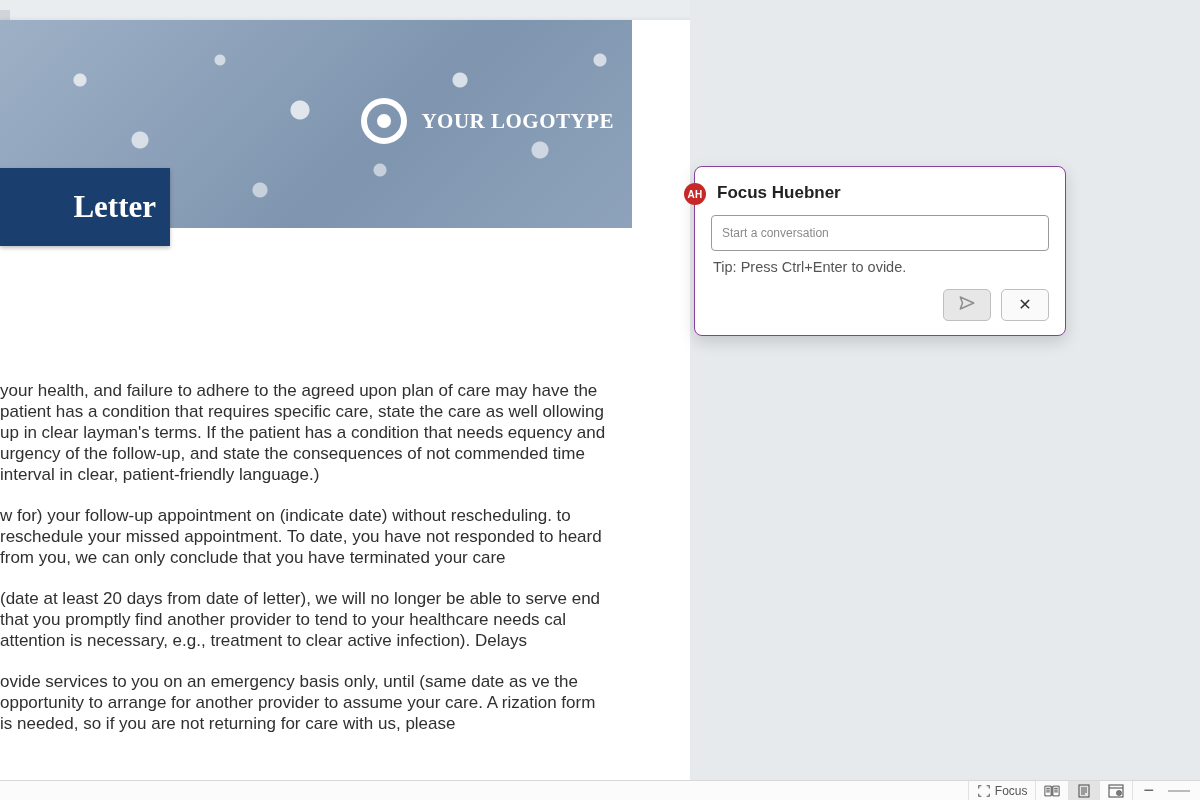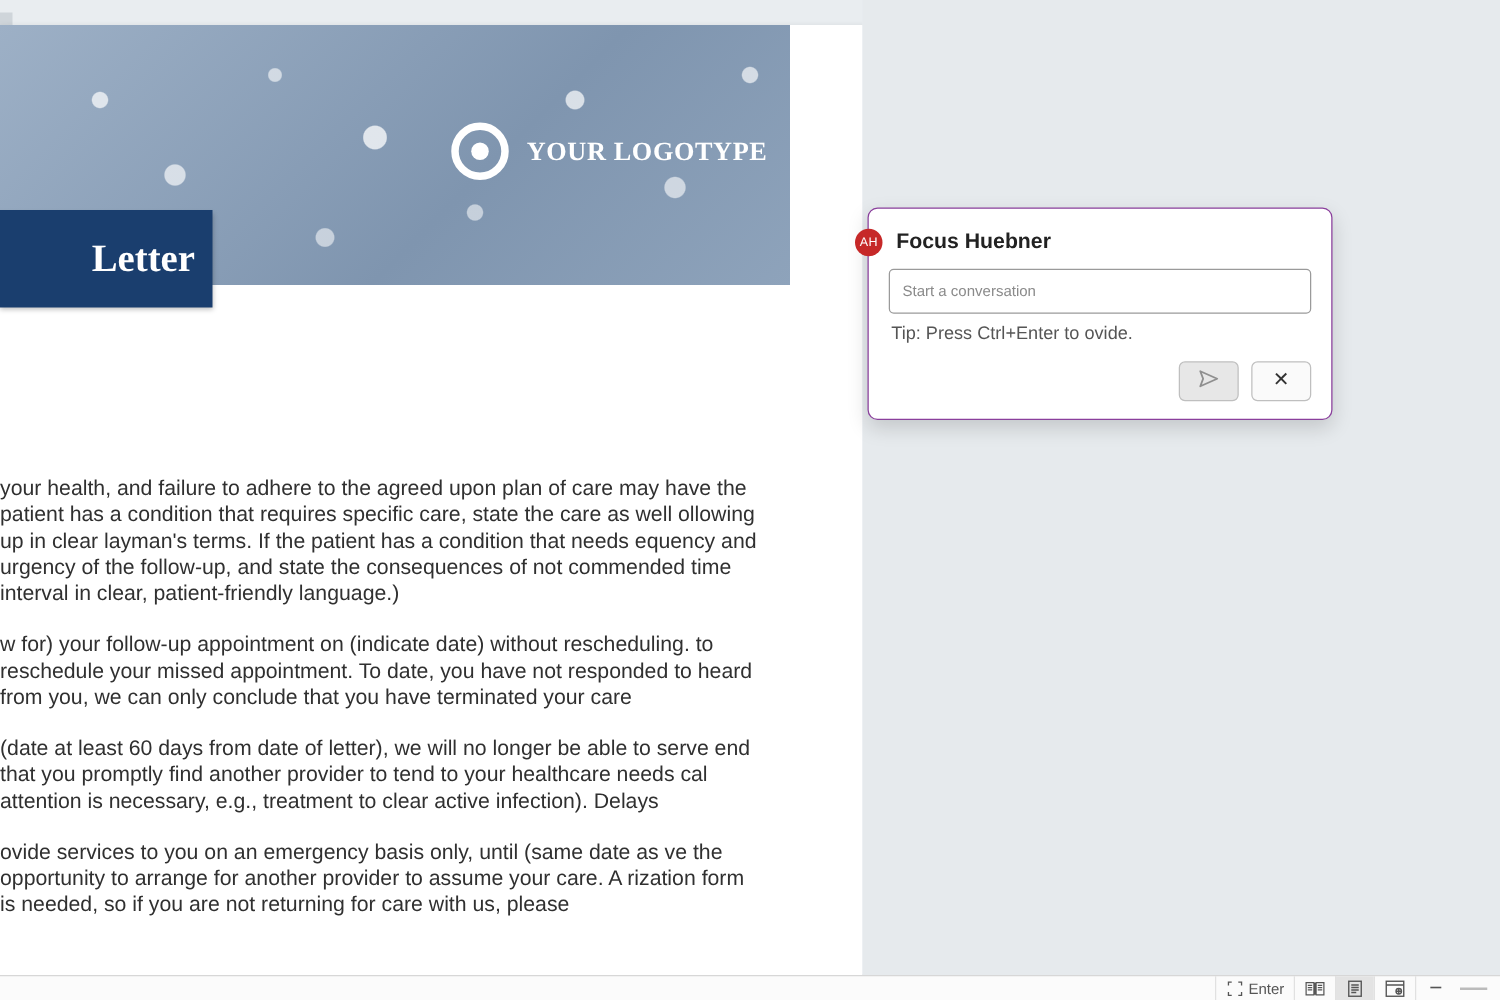--- a/index.html
+++ b/index.html
@@ -61,21 +61,21 @@
   .body-text p{margin:0 0 20px 0;}
 
   
   .sidebar{position:absolute;left:690px;top:0;right:0;height:780px;background:#e6eaed;}
 
   
   .comment{position:absolute;left:694px;top:166px;width:372px;
     background:#fff;border:1.5px solid var(--comment-border);border-radius:8px;
     box-shadow:0 6px 16px rgba(0,0,0,.15);padding:16px 16px 14px 16px;box-sizing:border-box;}
   .avatar{position:absolute;left:-11px;top:16px;width:22px;height:22px;border-radius:50%;
-    background:var(--avatar-red);color:#fff;font-size:10px;font-weight:400;
+    background:var(--avatar-red);color:#fff;font-size:10px;font-weight:700;
     display:flex;align-items:center;justify-content:center;letter-spacing:.3px;}
   .commenter{font-size:17px;font-weight:600;color:#222;margin:0 0 12px 6px;}
   .comment-input{width:100%;height:36px;border:1px solid var(--input-border);border-radius:4px;
     padding:0 10px;font-size:12px;color:#333;box-sizing:border-box;outline:none;}
   .comment-input::placeholder{color:#8a8a8a;}
   .tip{margin:8px 2px 0;color:var(--tip-gray);font-size:14.5px;}
   .comment-actions{display:flex;justify-content:flex-end;gap:10px;margin-top:14px;}
   .btn{width:46px;height:30px;border:1px solid var(--btn-border);border-radius:5px;
     background:var(--btn-bg);display:flex;align-items:center;justify-content:center;cursor:pointer;}
   .btn.disabled{background:var(--btn-bg-disabled);cursor:default;color:#9a9a9a;}
@@ -103,21 +103,21 @@
         <span class="logo-mark"></span>
         <span class="logo-text">YOUR LOGOTYPE</span>
       </div>
     </div>
     <div class="title-bar">
       <span>Letter</span>
     </div>
     <div class="body-text">
       <p>your health, and failure to adhere to the agreed upon plan of care may have the patient has a condition that requires specific care, state the care as well ollowing up in clear layman's terms. If the patient has a condition that needs equency and urgency of the follow-up, and state the consequences of not commended time interval in clear, patient-friendly language.)</p>
       <p>w for) your follow-up appointment on (indicate date) without rescheduling. to reschedule your missed appointment. To date, you have not responded to heard from you, we can only conclude that you have terminated your care</p>
-      <p>(date at least 60 days from date of letter), we will no longer be able to serve end that you promptly find another provider to tend to your healthcare needs cal attention is necessary, e.g., treatment to clear active infection). Delays</p>
+      <p>(date at least 20 days from date of letter), we will no longer be able to serve end that you promptly find another provider to tend to your healthcare needs cal attention is necessary, e.g., treatment to clear active infection). Delays</p>
       <p>ovide services to you on an emergency basis only, until (same date as ve the opportunity to arrange for another provider to assume your care. A rization form is needed, so if you are not returning for care with us, please</p>
     </div>
   </div>
 </div>
 
 <div class="sidebar"></div>
 
 <div class="comment">
   <div class="avatar">
     <span>AH</span>
@@ -139,21 +139,21 @@
   </div>
 </div>
 
 <div class="status">
   <div class="cell">
     <span>
       <svg width="14" height="14" viewBox="0 0 16 16" fill="none" stroke="#555" stroke-width="1.2">
         <path d="M2 5V2h3M14 5V2h-3M2 11v3h3M14 11v3h-3"></path>
       </svg>
     </span>
-    <span class="focus-lbl">Enter</span>
+    <span class="focus-lbl">Focus</span>
   </div>
   <div class="cell">
     <span>
       <svg width="16" height="14" viewBox="0 0 18 14" fill="none" stroke="#555" stroke-width="1.1">
         <path d="M1 1.5h7v11H1zM10 1.5h7v11h-7zM9 1.5v11"></path>
         <path d="M2.5 4h4M2.5 6h4M2.5 8h4M11.5 4h4M11.5 6h4M11.5 8h4"></path>
       </svg>
     </span>
   </div>
   <div class="cell active">

